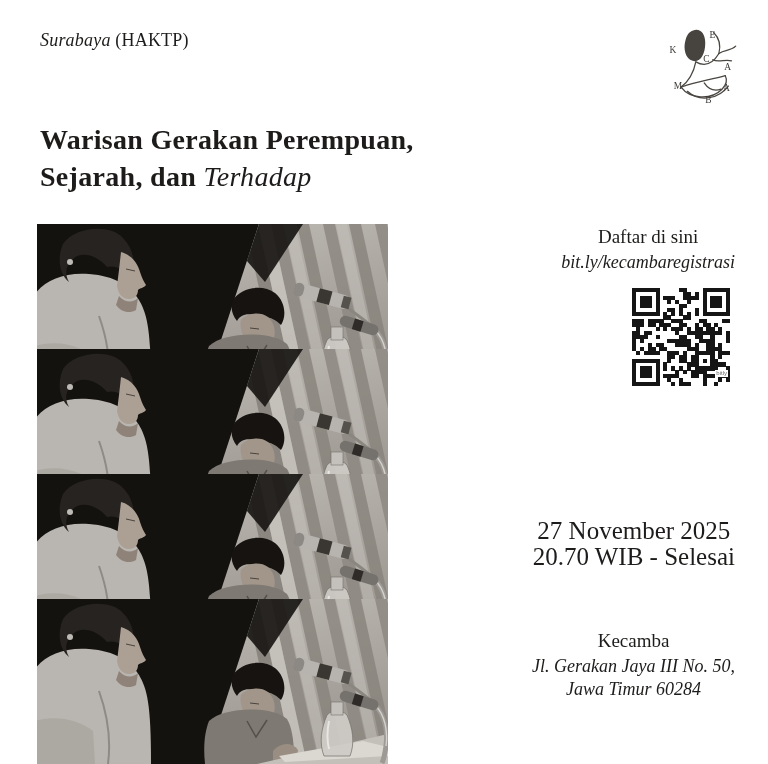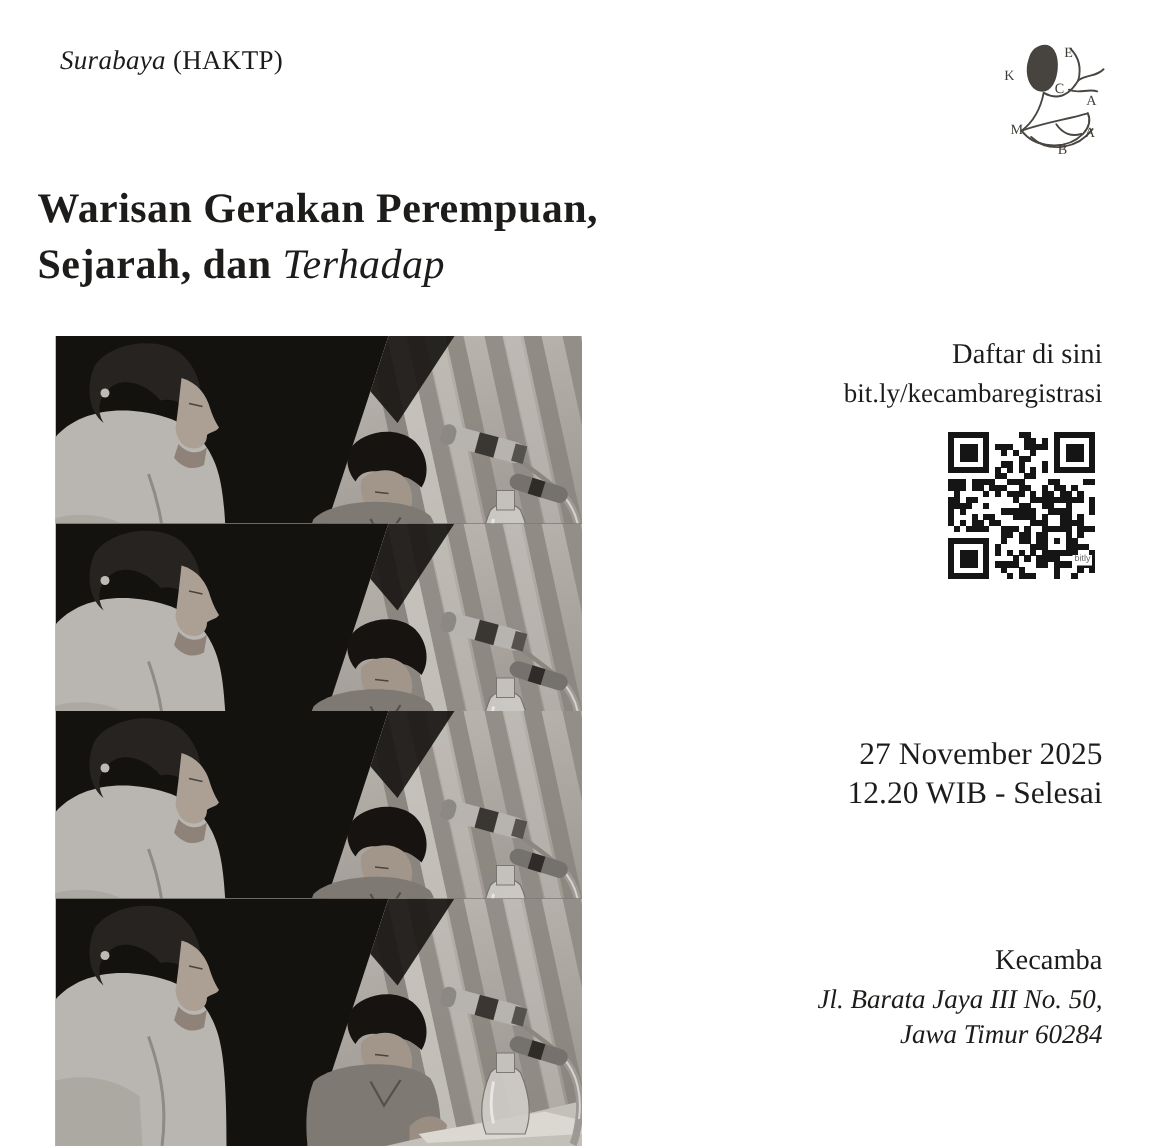--- a/index.html
+++ b/index.html
@@ -11,36 +11,36 @@
   .abs{position:absolute}
 
   
   .edition{left:40px;top:27px;font-style:italic;font-size:18px;line-height:26px;letter-spacing:.2px}
   .edition .bold{font-style:normal;font-weight:400}
   .logo{right:26px;top:22px;width:84px;height:84px}
   .logo svg{width:100%;height:100%}
   .logo text{font-family:"Liberation Serif",serif;font-size:9px;fill:#3e3b37}
 
   
-  .title{left:25px;top:121px;margin:0;font-size:28px;line-height:37px;font-weight:700;letter-spacing:.3px}
+  .title{left:40px;top:121px;margin:0;font-size:28px;line-height:37px;font-weight:700;letter-spacing:.3px}
   .title em{font-weight:400}
 
   
   .photo-strip{left:37px;top:224px;width:351px;height:540px;font-size:0;line-height:0}
   .photo-strip svg{display:block}
 
   
-  .rcol{right:33px;text-align:right}
+  .rcol{right:33px;text-align:center}
   .register{top:225px;font-size:19px;line-height:24px}
-  .register .link{font-size:18px;margin-top:1px}
+  .register .link{font-style:italic;font-size:18px;margin-top:1px}
   .qr-wrap{right:38px;top:288px;width:98px;height:98px;background:#fff}
   .qr-wrap svg{width:100%;height:100%;display:block}
   .qr-watermark{position:absolute;right:2px;bottom:9px;font-family:"Liberation Sans",sans-serif;
     font-size:6px;line-height:7px;color:#6a6a6a;background:#fff;padding:0 1px}
-  .schedule{top:489px;font-size:21px;line-height:26px}
+  .schedule{top:518px;font-size:25px;line-height:26px}
   .venue{top:629px;font-size:18px;line-height:23px}
   .venue .name{font-weight:400;font-size:19px;margin-bottom:3px;font-style:normal}
   .venue .line{font-style:italic}
 </style>
 </head>
 <body>
 
 <svg width="0" height="0" style="position:absolute" aria-hidden="true">
   <defs>
     <linearGradient id="curtainG" x1="0" y1="0" x2="0.25" y2="1">
@@ -486,22 +486,22 @@
         <rect x="13" y="24" width="1.05" height="1.05" fill="#151515"></rect>
         <rect x="14" y="24" width="1.05" height="1.05" fill="#151515"></rect>
         <rect x="18" y="24" width="1.05" height="1.05" fill="#151515"></rect>
         <rect x="21" y="24" width="1.05" height="1.05" fill="#151515"></rect>
       </svg>
     <span class="qr-watermark">bitly</span>
   </div>
 
   <div class="abs rcol schedule">
     <div>27 November 2025</div>
-    <div>12.20 WIB - Selesai</div>
+    <div>20.70 WIB - Selesai</div>
   </div>
 
   <div class="abs rcol venue">
     <div class="name">Kecamba</div>
-    <div class="line">Jl. Barata Jaya III No. 50,</div>
+    <div class="line">Jl. Gerakan Jaya III No. 50,</div>
     <div class="line">Jawa Timur 60284</div>
   </div>
 
 </div>
 
 </body></html>

